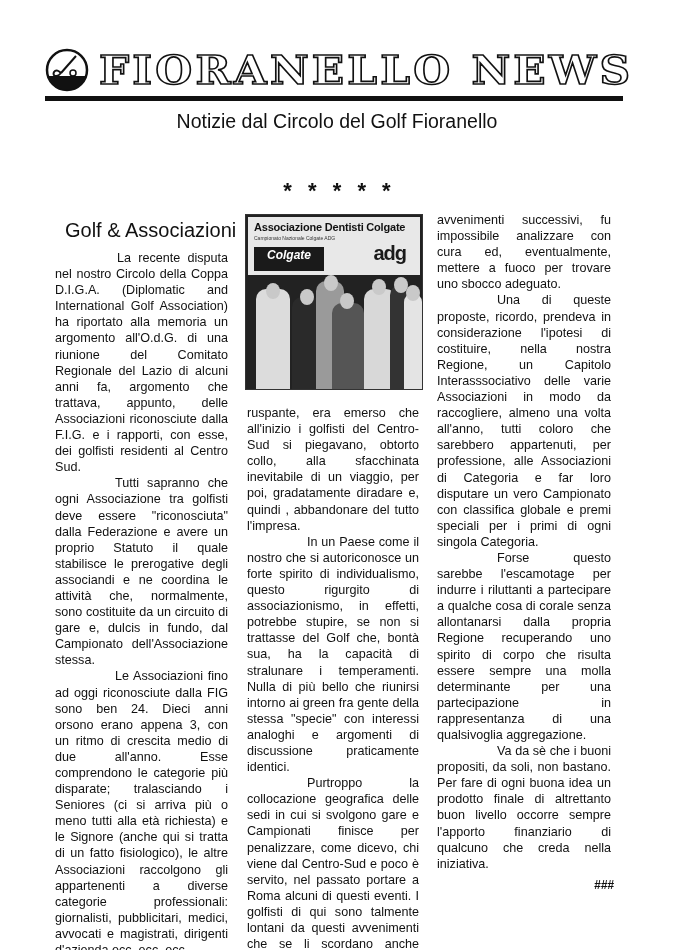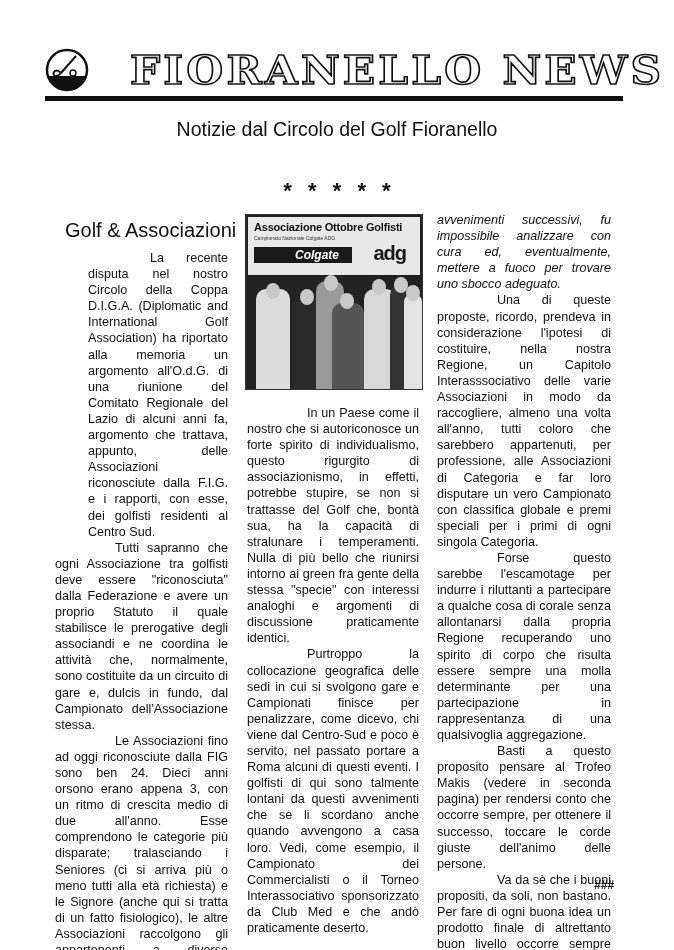--- a/index.html
+++ b/index.html
@@ -1,35 +1,35 @@
 <!DOCTYPE html>
 <html><head>
   <meta charset="utf-8">
   <style>
     html, body { margin: 0; padding: 0; background: #ffffff; }
     body { width: 674px; height: 950px; position: relative; overflow: hidden; color: #111; font-family: "Liberation Sans", sans-serif; }
-    .masthead { position: absolute; left: 45px; top: 50px; width: 585px; height: 40px; display: flex; align-items: center; gap: 31px; }
+    .masthead { position: absolute; left: 45px; top: 50px; width: 585px; height: 40px; display: flex; align-items: center; }
     .logo { width: 44px; height: 44px; margin-right: 10px; flex: none; }
     .mast-title { font-family: "DejaVu Serif", serif; font-size: 40px; letter-spacing: 3px; color: #fff; -webkit-text-stroke: 1.6px #111; font-weight: bold; line-height: 40px; white-space: nowrap; transform: scaleX(1.06); transform-origin: left center; }
     .rule { position: absolute; left: 45px; top: 96px; width: 578px; height: 5px; background: #111; }
-    .subtitle { position: absolute; left: 0; top: 118px; width: 674px; text-align: center; font-size: 19.5px; line-height: 22px; color: #111; }
+    .subtitle { position: absolute; left: 0; top: 110px; width: 674px; text-align: center; font-size: 19.5px; line-height: 22px; color: #111; }
     .stars { position: absolute; left: 0; top: 178px; width: 674px; text-align: center; font-size: 22px; letter-spacing: 0; word-spacing: 10px; font-weight: bold; }
     .col { position: absolute; font-size: 12.6px; line-height: 16.1px; text-align: justify; }
     .col p { margin: 0; text-indent: 60px; }
-    .col p.noind { text-indent: 0; font-style: italic; }
+    .col p.noind { text-indent: 0; }
     .col1 { left: 55px; top: 250px; width: 173px; }
     .col2 { left: 247px; top: 405px; width: 172px; }
     .col3 { left: 437px; top: 212px; width: 174px; }
-    .col1 p.first { text-indent: 62px; margin-left: 33px; }
+    .col1 p.first { text-indent: 62px; }
     .section-title { position: absolute; left: 65px; top: 219px; font-size: 20px; color: #111; }
     .photo { position: absolute; left: 245px; top: 214px; width: 176px; height: 174px; background: #222; overflow: hidden; border: 1px solid #333; }
     .banner { position: absolute; left: 2px; top: 2px; right: 2px; height: 58px; background: #e8e8e8; }
     .banner-title { position: absolute; left: 6px; top: 4px; font-size: 11px; font-weight: bold; color: #111; white-space: nowrap; letter-spacing: -0.2px; }
     .banner-sub { position: absolute; left: 6px; top: 18px; font-size: 5px; color: #333; white-space: nowrap; }
-    .colgate { position: absolute; left: 6px; top: 30px; width: 70px; height: 16px; background: #1a1a1a; color: #fff; font-size: 12px; font-weight: bold; text-align: center; line-height: 16px; font-style: italic; padding-left: 28px; }
+    .colgate { position: absolute; left: 6px; top: 30px; width: 70px; height: 24px; background: #1a1a1a; color: #fff; font-size: 12px; font-weight: bold; text-align: center; line-height: 16px; font-style: italic; }
     .adg { position: absolute; right: 14px; top: 22px; font-size: 20px; font-weight: bold; color: #1a1a1a; line-height: 28px; letter-spacing: -1px; }
     .people { position: absolute; left: 0; top: 60px; right: 0; bottom: 0; }
     .person { position: absolute; bottom: 0; border-radius: 10px 10px 0 0; }
     .head { position: absolute; width: 14px; height: 16px; border-radius: 50%; background: #c9c9c9; }
     .endmark { position: absolute; left: 594px; top: 878px; font-size: 12px; font-weight: bold; font-style: italic; }
   </style>
 </head>
 <body>
 
 <div class="masthead">
@@ -53,21 +53,21 @@
 
 <div class="col col1">
   <p class="first">La recente disputa nel nostro Circolo della Coppa D.I.G.A. (Diplomatic and International Golf Association) ha riportato alla memoria un argomento all'O.d.G. di una riunione del Comitato Regionale del Lazio di alcuni anni fa, argomento che trattava, appunto, delle Associazioni riconosciute dalla F.I.G. e i rapporti, con esse, dei golfisti residenti al Centro Sud.</p>
   <p>Tutti sapranno che ogni Associazione tra golfisti deve essere "riconosciuta" dalla Federazione e avere un proprio Statuto il quale stabilisce le prerogative degli associandi e ne coordina le attività che, normalmente, sono costituite da un circuito di gare e, dulcis in fundo, dal Campionato dell'Associazione stessa.</p>
   <p>Le Associazioni fino ad oggi riconosciute dalla FIG sono ben 24. Dieci anni orsono erano appena 3, con un ritmo di crescita medio di due all'anno. Esse comprendono le categorie più disparate; tralasciando i Seniores (ci si arriva più o meno tutti alla età richiesta) e le Signore (anche qui si tratta di un fatto fisiologico), le altre Associazioni raccolgono gli appartenenti a diverse categorie professionali: giornalisti, pubblicitari, medici, avvocati e magistrati, dirigenti d'azienda ecc.,ecc.,ecc.</p>
 
 </div>
 
 <div class="photo">
   <div class="banner">
-    <div class="banner-title">Associazione Ottobre Golfisti</div>
+    <div class="banner-title">Associazione Dentisti Colgate</div>
     <div class="banner-sub">Campionato Nazionale Colgate ADG</div>
     <div class="colgate">Colgate</div>
     <div class="adg">adg</div>
   </div>
   <div class="people">
     <div class="person" style="left:10px;width:34px;height:100px;background:#dcdcdc;"></div>
     <div class="head" style="left:20px;top:8px;"></div>
     <div class="person" style="left:46px;width:30px;height:92px;background:#2a2a2a;"></div>
     <div class="head" style="left:54px;top:14px;"></div>
     <div class="person" style="left:70px;width:28px;height:108px;background:#9a9a9a;"></div>
@@ -77,27 +77,27 @@
     <div class="person" style="left:118px;width:32px;height:100px;background:#d8d8d8;"></div>
     <div class="head" style="left:126px;top:4px;"></div>
     <div class="person" style="left:144px;width:24px;height:104px;background:#333;"></div>
     <div class="head" style="left:148px;top:2px;"></div>
     <div class="person" style="left:158px;width:18px;height:96px;background:#e4e4e4;"></div>
     <div class="head" style="left:160px;top:10px;"></div>
   </div>
 </div>
 
 <div class="col col2">
+  <p class="noind">ruspante, era emerso che all'inizio i golfisti del Centro-Sud si piegavano, obtorto collo, alla sfacchinata inevitabile di un viaggio, per poi, gradatamente diradare e, quindi , abbandonare del tutto l'impresa.</p>
   <p>In un Paese come il nostro che si autoriconosce un forte spirito di individualismo, questo rigurgito di associazionismo, in effetti, potrebbe stupire, se non si trattasse del Golf che, bontà sua, ha la capacità di stralunare i temperamenti. Nulla di più bello che riunirsi intorno ai green fra gente della stessa "specie" con interessi analoghi  e argomenti di discussione praticamente identici.</p>
   <p>Purtroppo la collocazione geografica delle sedi in cui si svolgono gare e Campionati finisce per penalizzare, come dicevo, chi viene dal Centro-Sud e poco è servito, nel passato portare a Roma alcuni di questi eventi. I golfisti di qui sono talmente lontani da questi avvenimenti che se li scordano anche quando avvengono a casa loro. Vedi, come esempio, il Campionato dei Commercialisti o il Torneo Interassociativo sponsorizzato da Club Med e che andò praticamente deserto.</p>
 
 </div>
 
 <div class="col col3">
   <p class="noind">avvenimenti successivi, fu impossibile analizzare con cura ed, eventualmente, mettere a fuoco per trovare uno sbocco adeguato.</p>
   <p>Una di queste proposte, ricordo, prendeva in considerazione l'ipotesi di costituire, nella nostra Regione, un Capitolo Interasssociativo delle varie Associazioni in modo da raccogliere, almeno una volta all'anno, tutti coloro che sarebbero appartenuti, per professione, alle Associazioni di Categoria e far loro disputare un vero Campionato con classifica globale e premi speciali per i primi di ogni singola Categoria.</p>
   <p>Forse questo sarebbe l'escamotage per indurre i riluttanti a partecipare a qualche cosa di corale senza allontanarsi dalla propria Regione recuperando uno spirito di corpo che risulta essere sempre una molla determinante per una partecipazione in rappresentanza di una qualsivoglia aggregazione.</p>
-  <p>Basti a questo proposito pensare al Trofeo Makis (vedere in seconda pagina) per rendersi conto che occorre sempre, per ottenere il successo, toccare le corde giuste dell'animo delle persone.</p>
   <p>Va da sè che i buoni propositi, da soli, non bastano. Per fare di ogni buona idea un prodotto finale di altrettanto buon livello occorre sempre l'apporto finanziario di qualcuno che creda nella iniziativa.</p>
 
 </div>
 
 <div class="endmark">###</div>
 
 </body></html>

